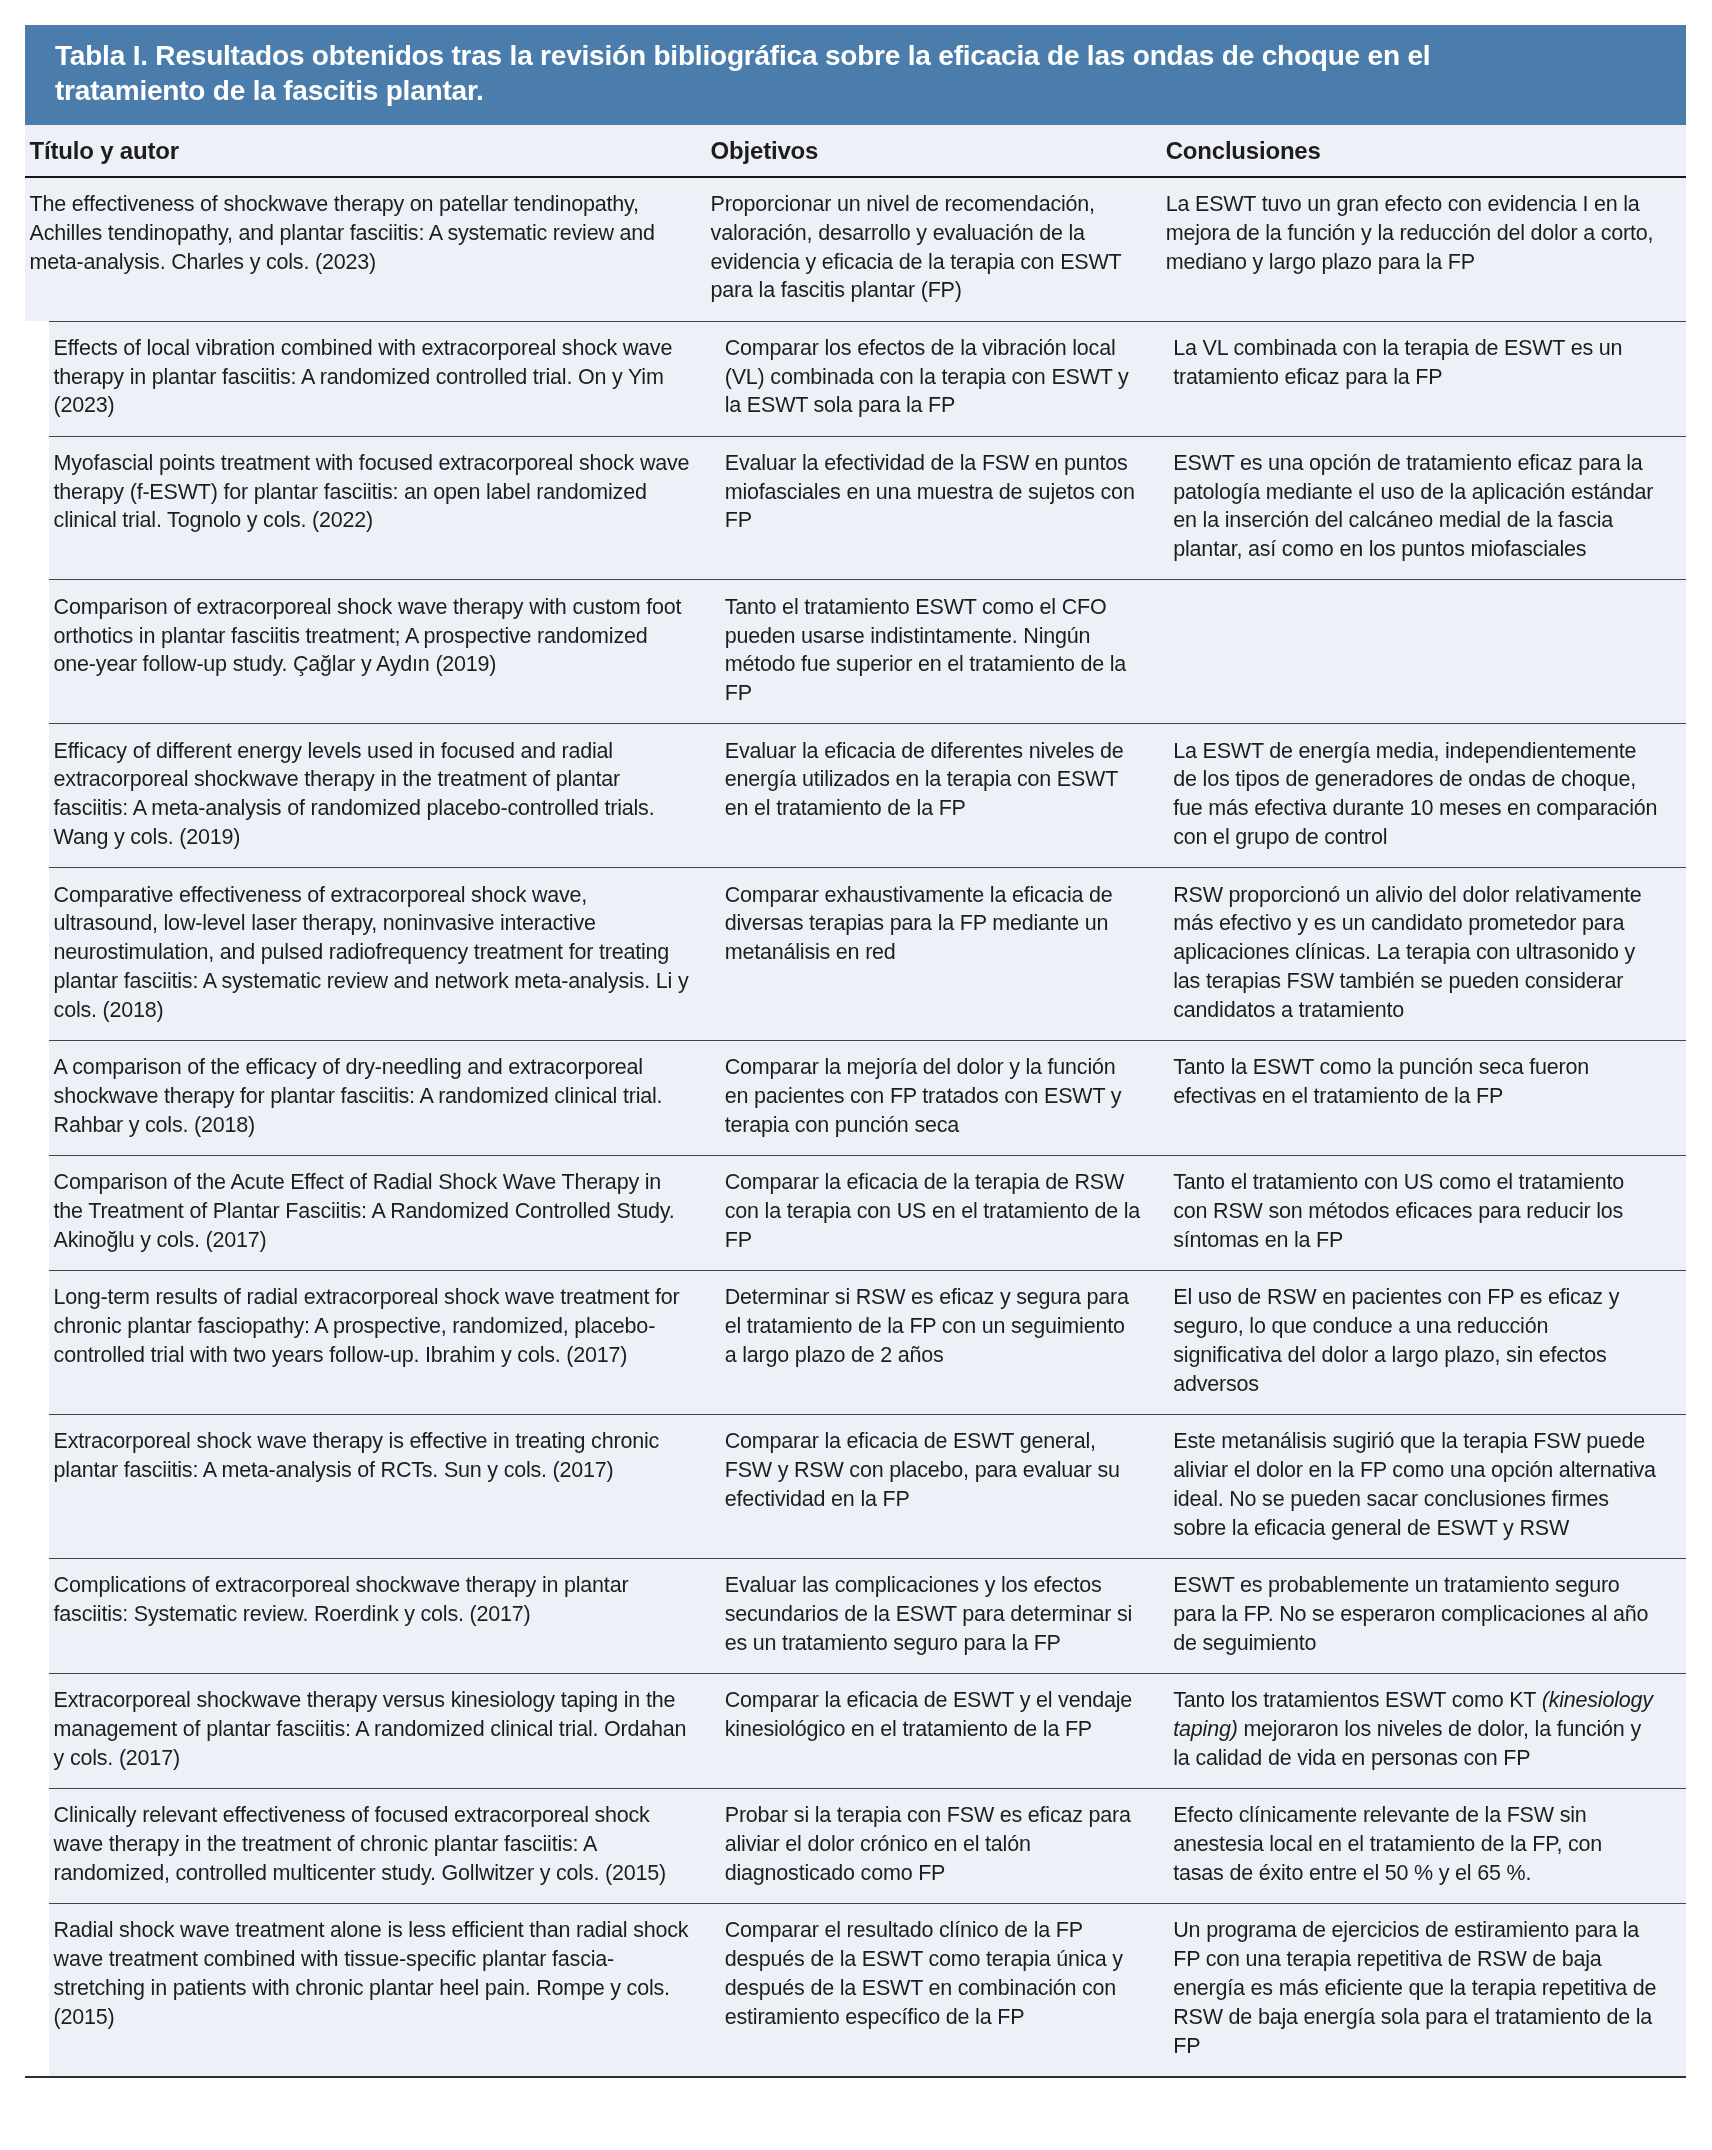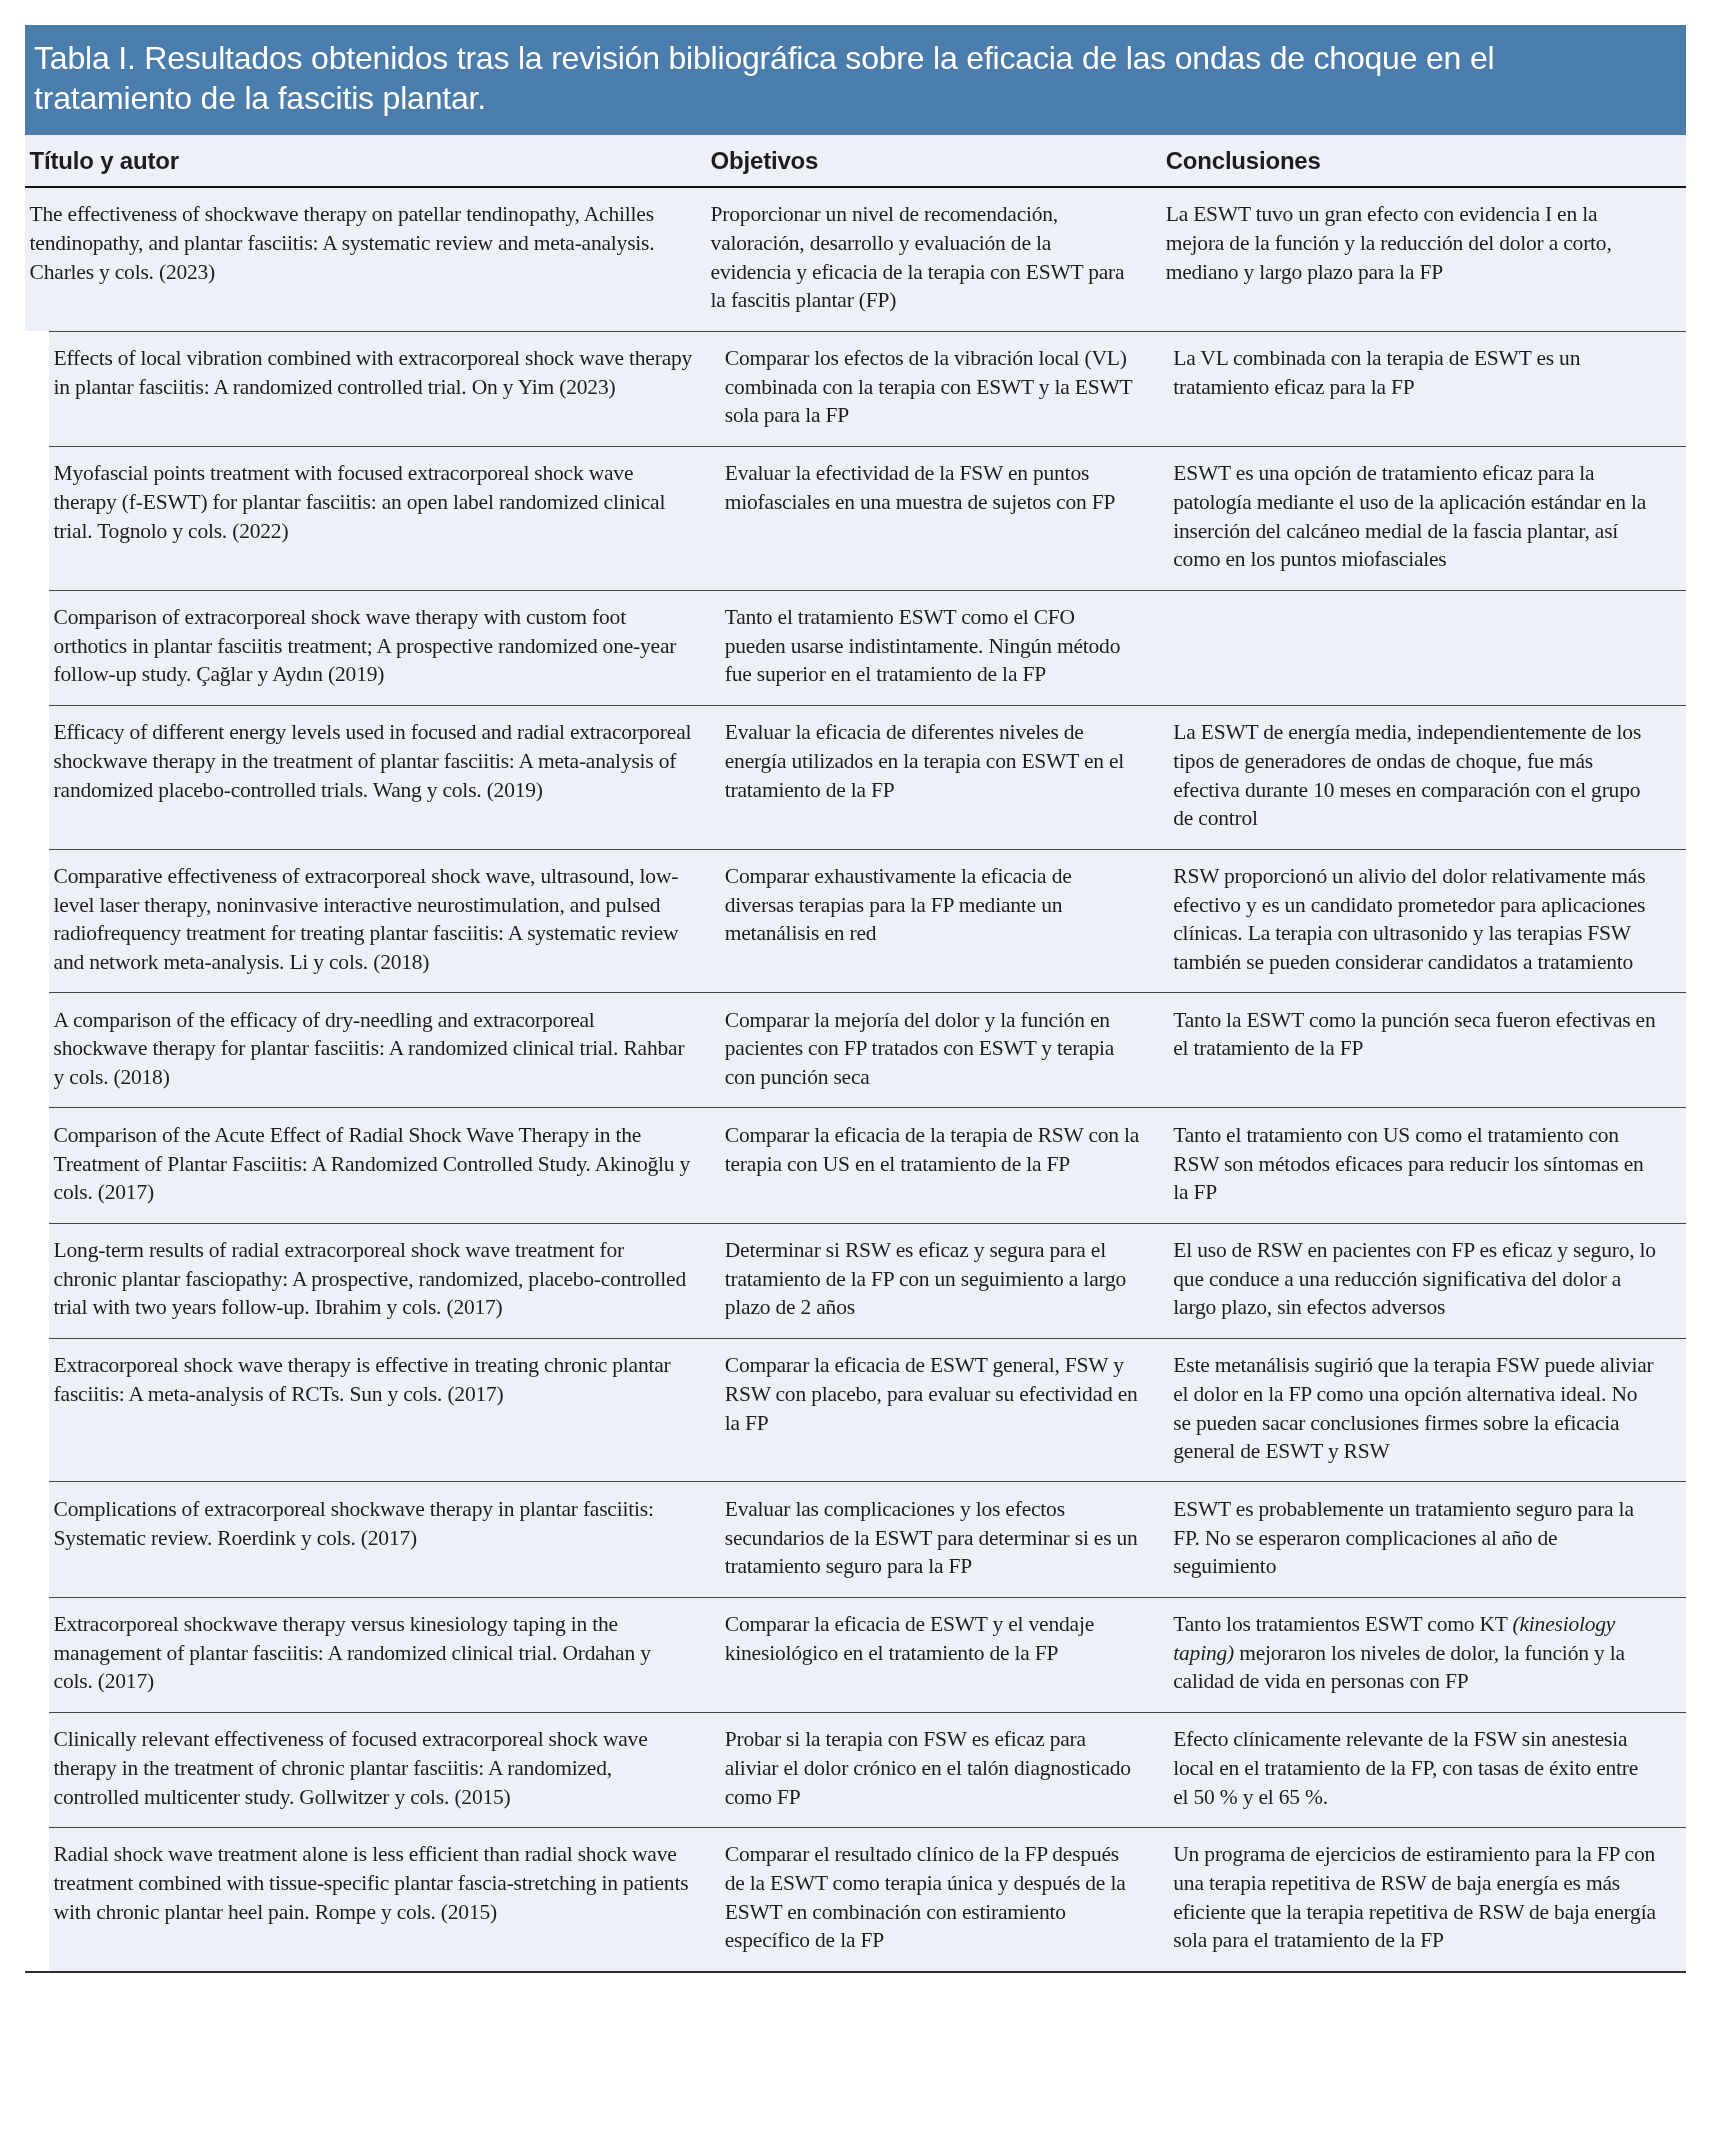--- a/index.html
+++ b/index.html
@@ -19,42 +19,42 @@
   .page{
     width:1712px;
     min-height:2151px;
     background:#ffffff;
     padding:25px 25px 31px 25px;
   }
   .table-wrap{width:1661px;}
   .title-bar{
     background:var(--accent);
     color:#ffffff;
-    font-size:32px;
-    font-weight:400;
+    font-size:28px;
+    font-weight:700;
     letter-spacing:-0.2px;
     line-height:1.26;
-    padding:13px 100px 16px 9px;
+    padding:13px 100px 16px 30px;
   }
   .grid{
     display:grid;
     grid-template-columns:41% 27.4% 31.6%;
   }
   .thead{
     background:var(--row-bg);
     border-bottom:2.3px solid var(--sep-strong);
   }
   .thead .hcell{
     font-size:24px;
     font-weight:700;
     letter-spacing:-0.2px;
     padding:12.3px 23px 10.8px 4.6px;
   }
   #table-rows{border-bottom:2.3px solid #2e2e2e;}
-  .row{background:var(--row-bg);font-family:Liberation Serif, serif;}
+  .row{background:var(--row-bg);}
   .row + .row{border-top:1.5px solid var(--sep);margin-left:24px;}
   .cell{
     font-size:21.5px;
     line-height:1.34;
     letter-spacing:-0.2px;
     padding:12.3px 28px 15.4px 4.6px;
     color:var(--text);
   }
   .cell i{font-style:italic;}
 </style>

